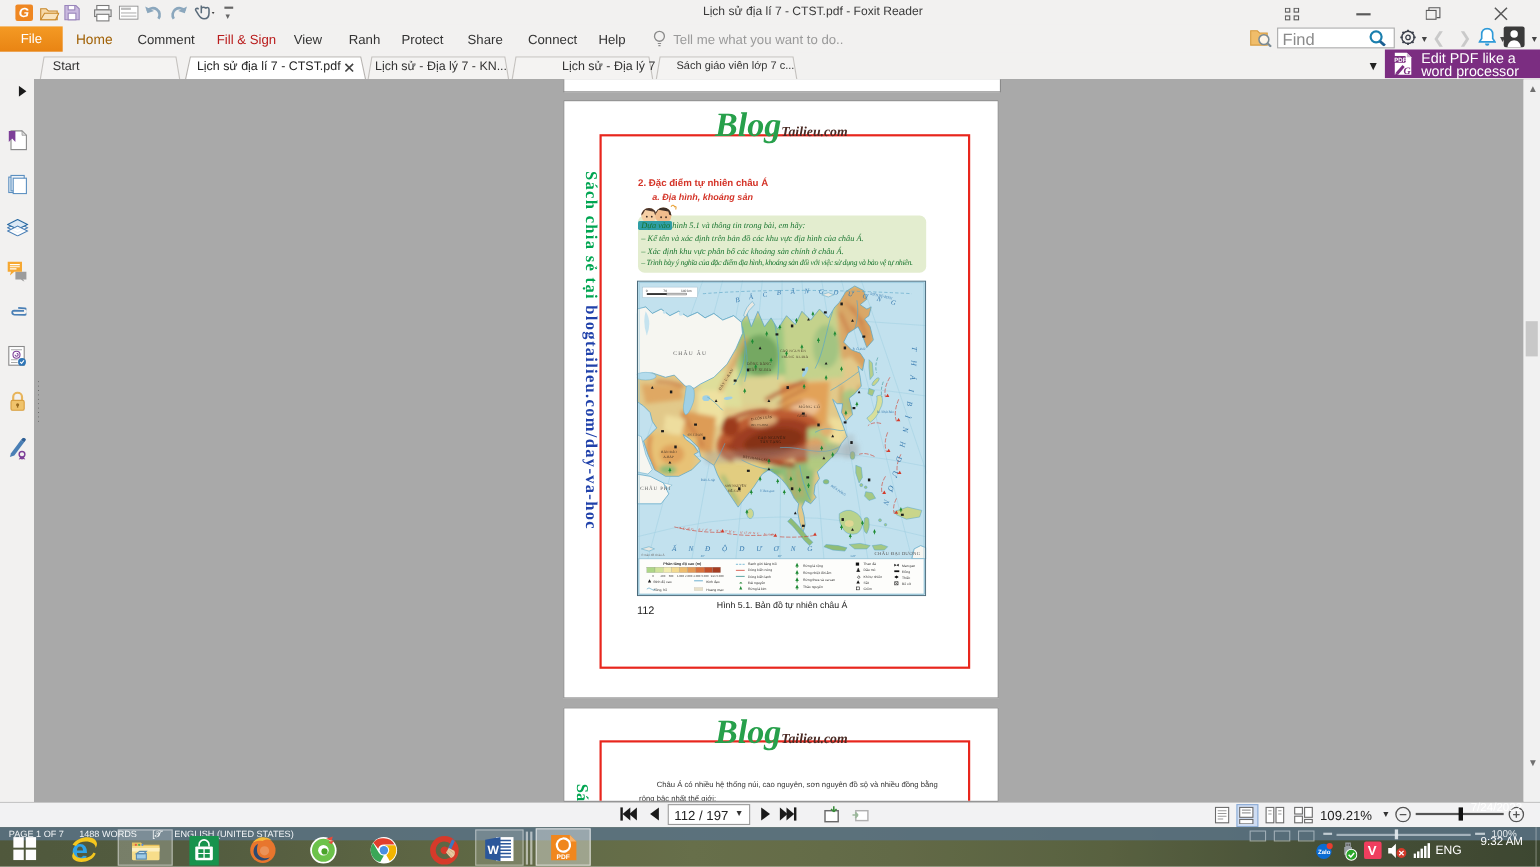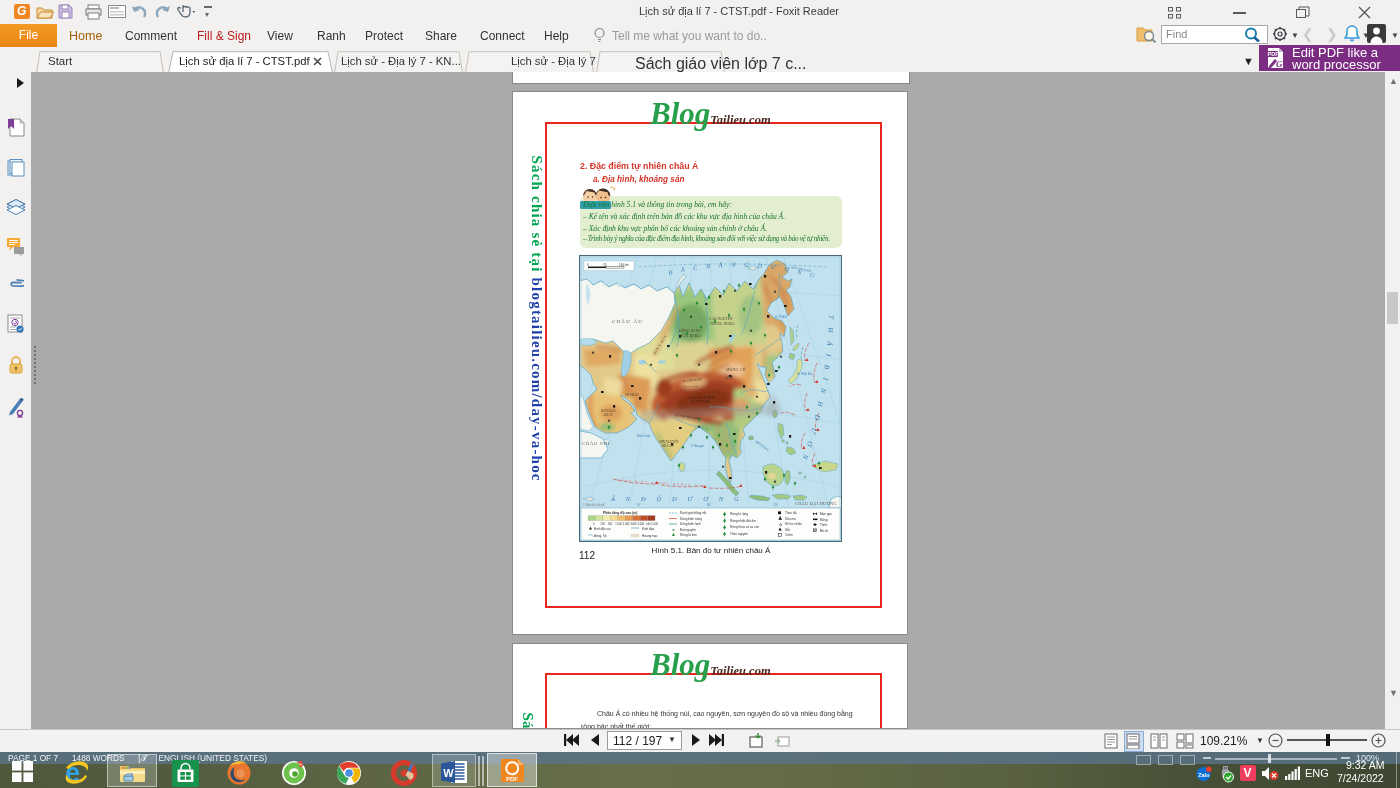--- a/index.html
+++ b/index.html
@@ -82,21 +82,21 @@
   <path d="M5 12.5 h3 M5.5 14.5 h2" stroke="#8a8a8a" stroke-width="1"></path>
 </svg>
 <div class="abs" style="left:612px;top:29px;font-size:12px;color:#9a9a9a;">Tell me what you want to do..</div>
 
 <svg class="abs" style="left:1136px;top:26px;" width="21" height="17" viewBox="0 0 21 17">
   <path d="M1 2 h6 l2 2 h7 v11 h-15 z" fill="#f0bd6a" stroke="#d89c3e"></path>
   <circle cx="13" cy="10" r="4.5" fill="#fff" fill-opacity="0.85" stroke="#7a8a94" stroke-width="1.4"></circle>
   <path d="M16.5 13.5 l3 3" stroke="#7a8a94" stroke-width="2"></path>
 </svg>
 <div class="abs" style="left:1161px;top:25px;width:105px;height:17px;background:#fff;border:1px solid #a9a9a9;"></div>
-<div class="abs" style="left:1166px;top:28px;font-size:11px;color:#8a8a8a;">Find</div>
+<div class="abs" style="left:1166px;top:28px;font-size:15px;color:#8a8a8a;">Find</div>
 <svg class="abs" style="left:1243px;top:27px;" width="18" height="15" viewBox="0 0 18 15">
   <circle cx="8" cy="6.5" r="5" fill="none" stroke="#1b7fae" stroke-width="2"></circle>
   <path d="M11.5 10.5 l4.5 4" stroke="#1b5f92" stroke-width="2.6"></path>
 </svg>
 <svg class="abs" style="left:1272px;top:26px;" width="16" height="16" viewBox="0 0 16 16">
   <circle cx="8" cy="8" r="5.6" fill="none" stroke="#3a3f4a" stroke-width="1.3"></circle>
   <circle cx="8" cy="8" r="2" fill="none" stroke="#3a3f4a" stroke-width="1.2"></circle>
   <g stroke="#3a3f4a" stroke-width="1.6">
     <path d="M8 1 v2.2 M8 12.8 v2.2 M1 8 h2.2 M12.8 8 h2.2 M3 3 l1.6 1.6 M11.4 11.4 l1.6 1.6 M13 3 l-1.6 1.6 M4.6 11.4 L3 13"></path>
   </g>
@@ -127,21 +127,21 @@
     <path d="M1 1 L8 8 M8 1 L1 8" stroke="#444" stroke-width="1.5"></path>
   </svg>
 
 <div class="abs" style="left:334px;top:50px;width:127px;height:22px;background:#f4f3f2;border:1px solid #c3c0bd;border-bottom:none;transform:perspective(8px) rotateX(1.2deg);transform-origin:bottom;"></div>
 <div class="abs" style="left:341px;top:55px;font-size:11.3px;color:#333;">Lịch sử - Địa lý 7 - KN...</div>
 
 <div class="abs" style="left:465px;top:50px;width:127px;height:22px;background:#f4f3f2;border:1px solid #c3c0bd;border-bottom:none;transform:perspective(8px) rotateX(1.2deg);transform-origin:bottom;"></div>
 <div class="abs" style="left:472px;top:55px;font-size:11.3px;color:#333;padding-left:39px;">Lịch sử - Địa lý  7 - Cá...</div>
 
 <div class="abs" style="left:596px;top:50px;width:127px;height:22px;background:#f4f3f2;border:1px solid #c3c0bd;border-bottom:none;transform:perspective(8px) rotateX(1.2deg);transform-origin:bottom;"></div>
-<div class="abs" style="left:635px;top:55px;font-size:16px;color:#333;">Sách giáo viên lớp 7 c...</div>
+<div class="abs" style="left:615px;top:55px;font-size:10px;color:#333;">Sách giáo viên lớp 7 c...</div>
 
 <div class="abs" style="left:1243px;top:55px;font-size:11px;color:#222;">▼</div>
 
 <div class="abs" style="left:1259px;top:45px;width:141px;height:26px;background:#7b2d81;"></div>
 <svg class="abs" style="left:1263px;top:46px;" width="24" height="24" viewBox="0 0 24 24">
   <path d="M5 2 h11 l4 4 v16 h-15 z" fill="#fff"></path>
   <path d="M16 2 l4 4 h-4 z" fill="#cdb6d2"></path>
   <rect x="3" y="5" width="12" height="6" rx="1" fill="#7b2d81"></rect>
   <text x="4.5" y="10" font-size="5.5" font-weight="bold" fill="#fff" font-family="Liberation Sans">PDF</text>
   <path d="M6 20 l6-7 2 2 -6 7 z" fill="#7b2d81"></path>
@@ -823,14 +823,14 @@
 </svg>
 <svg class="abs" style="left:1285px;top:766px;" width="15" height="14" viewBox="0 0 15 14">
   <rect x="0" y="10" width="2.2" height="4" fill="#fff"></rect>
   <rect x="3.2" y="8" width="2.2" height="6" fill="#fff"></rect>
   <rect x="6.4" y="5.5" width="2.2" height="8.5" fill="#fff"></rect>
   <rect x="9.6" y="3" width="2.2" height="11" fill="#fff"></rect>
   <rect x="12.8" y="0.5" width="2.2" height="13.5" fill="#fff"></rect>
 </svg>
 <div class="abs" style="left:1305px;top:767px;font-size:11px;color:#fff;">ENG</div>
 <div class="abs" style="left:1346px;top:759px;font-size:10.5px;color:#fff;">9:32 AM</div>
-<div class="abs" style="left:1337px;top:772px;font-size:10.5px;color:#fff;text-align:right;">7/24/2022</div>
+<div class="abs" style="left:1337px;top:728px;font-size:10.5px;color:#fff;text-align:right;">7/24/2022</div>
 <div class="abs" style="left:1396px;top:752px;width:1px;height:36px;background:rgba(255,255,255,0.4);"></div>
 
 </body></html>

